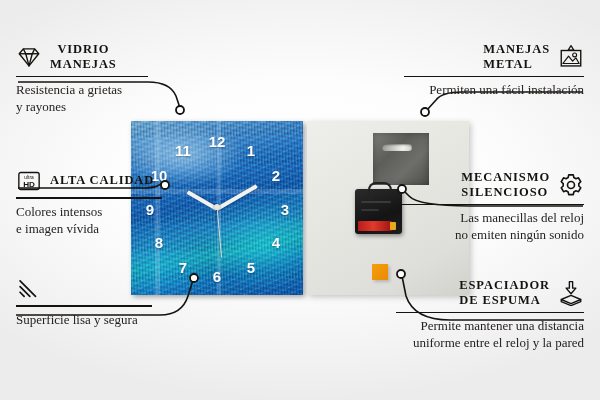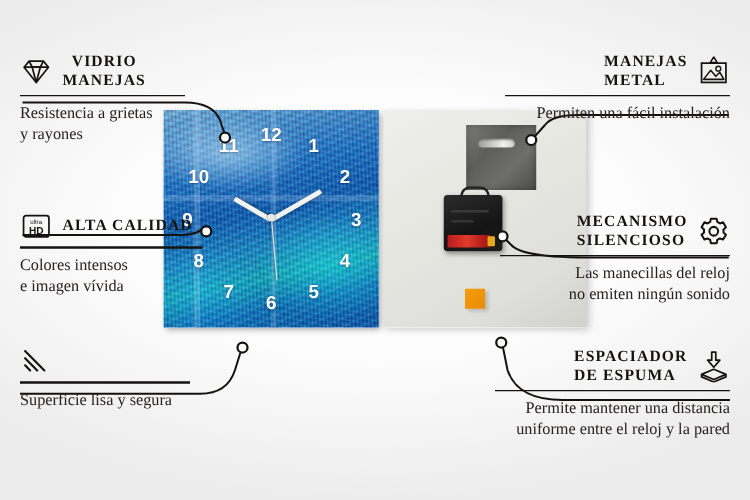--- a/index.html
+++ b/index.html
@@ -9,21 +9,21 @@
     background:#ffffff;
   }
   #stage{
     position:relative;width:600px;height:400px;
     background:
       radial-gradient(ellipse 70% 55% at 50% 45%, #ffffff 0%, #fdfdfd 45%, #f4f4f5 75%, #ececed 100%);
     overflow:hidden;
   }
   
   .product-wrap{
-    position:absolute;left:131px;top:88px;width:338px;height:174px;
+    position:absolute;left:131px;top:121px;width:338px;height:174px;
   }
   .clock-panel{
     position:absolute;left:0;top:0;width:172px;height:174px;
     background:
       repeating-linear-gradient(88deg, rgba(0,0,0,0.16) 0px, rgba(0,0,0,0) 1.1px, rgba(255,255,255,0.10) 2.0px, rgba(0,0,0,0) 3.0px),
       repeating-linear-gradient(12deg, rgba(0,235,225,0.22) 0px, rgba(0,0,0,0) 1.4px, rgba(0,60,140,0.20) 2.6px, rgba(0,0,0,0) 4.0px),
       repeating-linear-gradient(-24deg, rgba(255,255,255,0.12) 0px, rgba(0,0,0,0) 2px, rgba(0,40,110,0.16) 4px, rgba(0,0,0,0) 6px),
       linear-gradient(168deg,#7fb4dc 0%, #4d8fd0 14%, #1f6fc4 30%, #0f57b0 46%, #1b86c4 60%, #13a9b9 72%, #0d6fb8 84%, #0a4ea6 100%);
     box-shadow:2px 2px 5px rgba(0,0,0,0.35);
     overflow:hidden;

